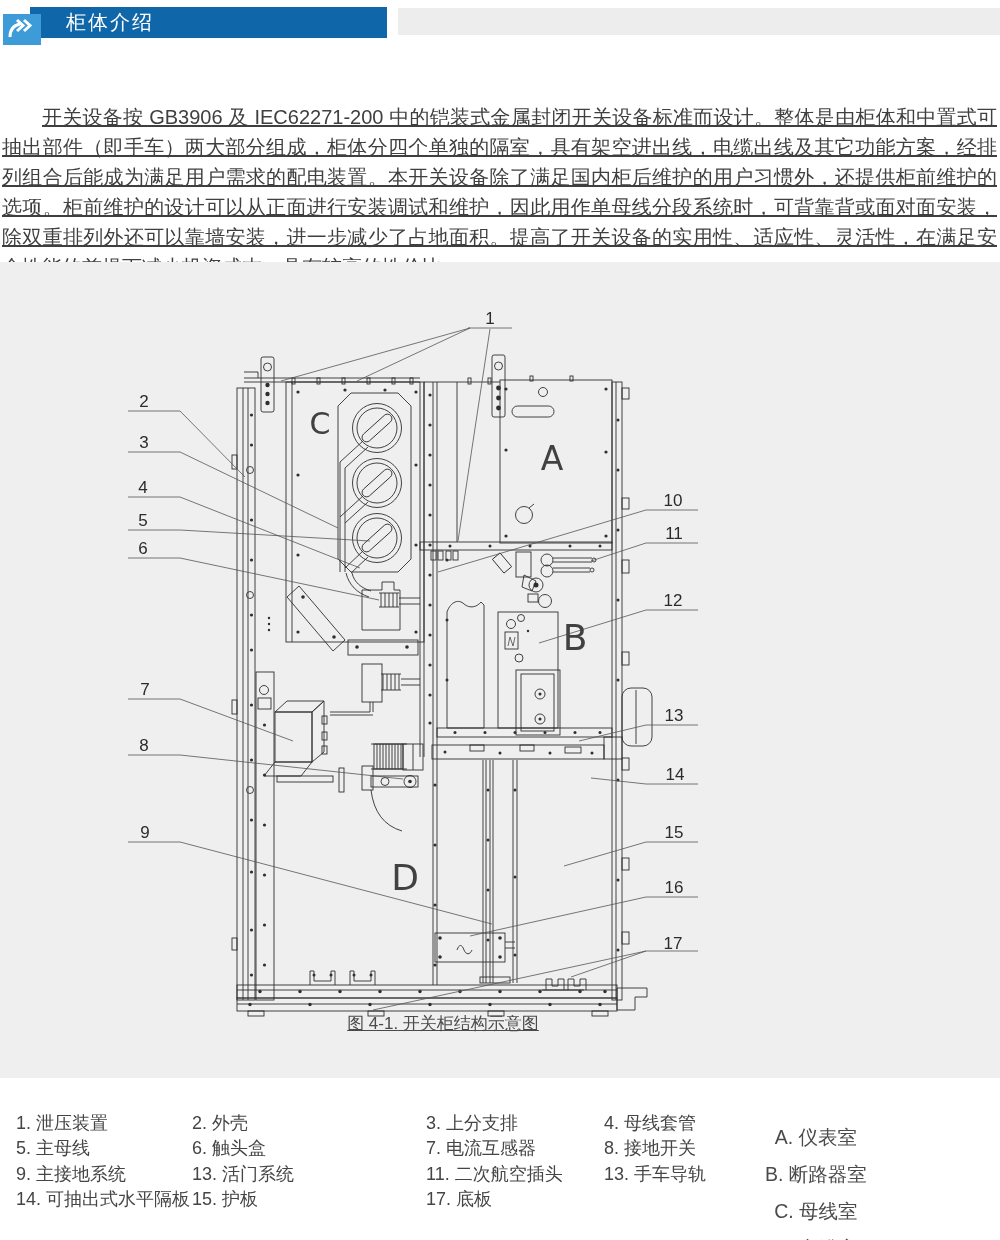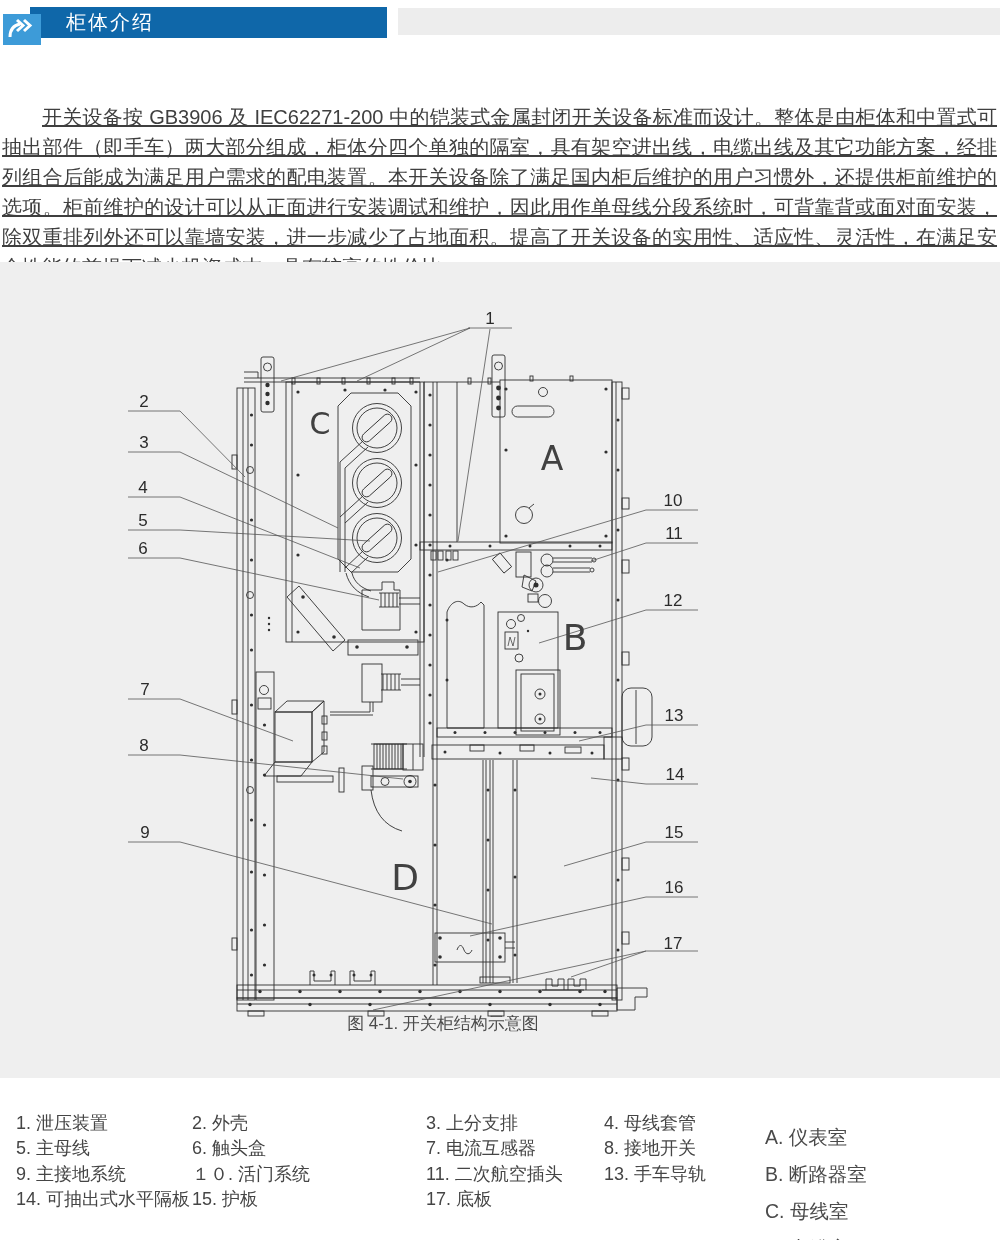--- a/index.html
+++ b/index.html
@@ -17,23 +17,23 @@
   .hdr-icon{position:absolute;left:3px;top:14px;width:38px;height:31px;background:#3d9bd8;}
   .hdr-icon svg{position:absolute;left:4px;top:4px;}
   .gray-bar{position:absolute;left:398px;top:8px;width:602px;height:27px;background:#ededed;}
   
   .intro{position:absolute;left:2px;top:82px;width:995px;
     font-size:20px;line-height:30px;color:#3f3f3f;text-align:justify;text-indent:2em;text-decoration:underline;}
   
   .figure-panel{position:absolute;left:0;top:262px;width:1000px;height:816px;background:#efefef;}
   .figure-panel svg{position:absolute;left:0;top:0;}
   .legend{position:absolute;left:765px;top:857px;font-size:19.5px;color:#4a4a4a;}
-  .legend div{height:37px;line-height:37px;}
+  .legend div{height:37px;line-height:37px;text-align:center;}
   .caption{position:absolute;left:0;top:1012px;width:886px;text-align:center;
-    font-size:17px;color:#4a4a4a;}
+    font-size:17px;color:#4a4a4a;text-decoration:underline;}
   
   .parts{position:absolute;left:16px;top:1111px;width:996px;display:grid;
     grid-template-columns:176px 234px 178px 1fr;
     font-size:18px;line-height:25.4px;color:#454545;}
   
   .ln{stroke:#2f2f2f;stroke-width:0.9;fill:none;}
   .d{fill:#2f2f2f;stroke:none;}
   .lead{stroke:#565656;stroke-width:0.8;fill:none;}
   .callout{font-size:17px;fill:#2b2b2b;text-anchor:middle;}
   .comp-letter{fill:#414141;text-anchor:middle;font-family:"DejaVu Sans",sans-serif;font-weight:400;}
@@ -432,19 +432,19 @@
 <div class="parts">
   <div>1. 泄压装置</div>
   <div>2. 外壳</div>
   <div>3. 上分支排</div>
   <div>4. 母线套管</div>
   <div>5. 主母线</div>
   <div>6. 触头盒</div>
   <div>7. 电流互感器</div>
   <div>8. 接地开关</div>
   <div>9. 主接地系统</div>
-  <div>１０. 活门系统</div>
+  <div>13. 活门系统</div>
   <div>11. 二次航空插头</div>
   <div>13. 手车导轨</div>
   <div>14. 可抽出式水平隔板</div>
   <div>15. 护板</div>
   <div>17. 底板</div>
 </div>
 
 </body></html>

